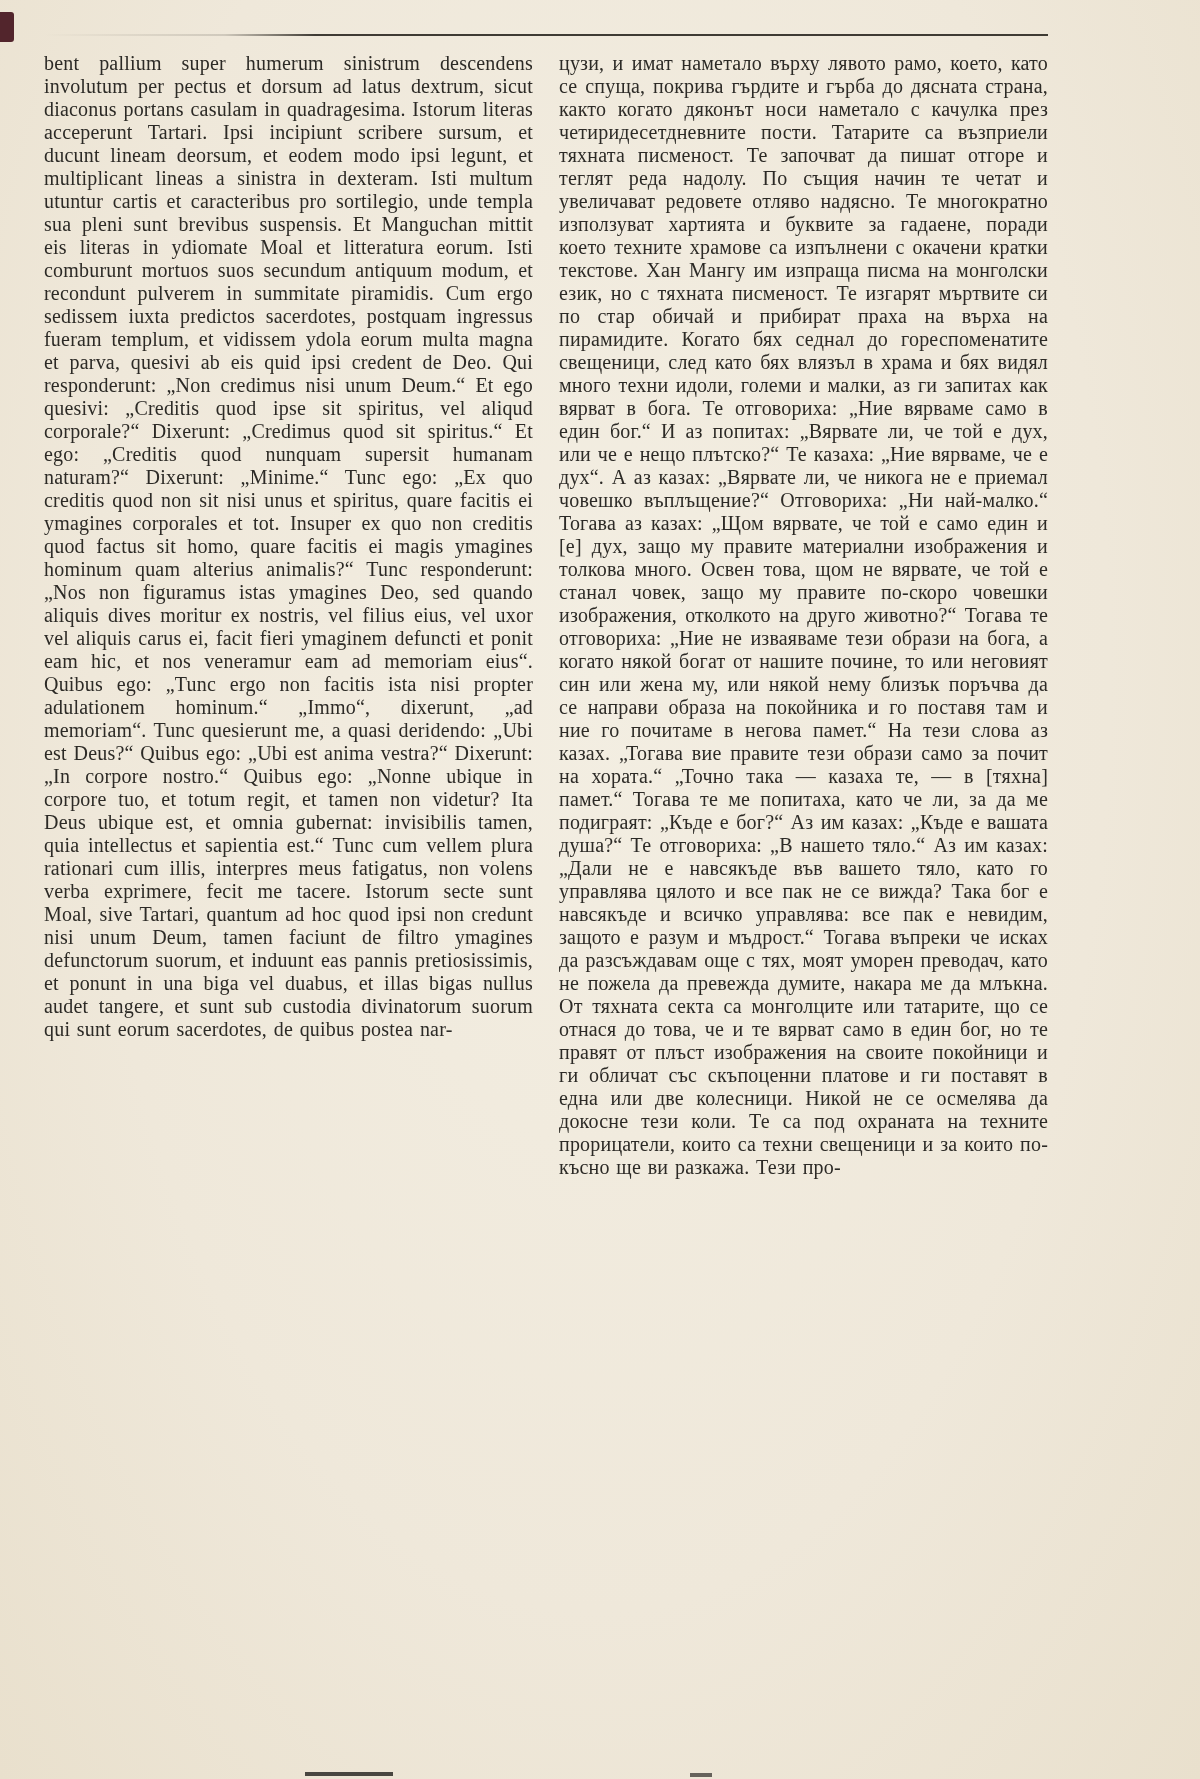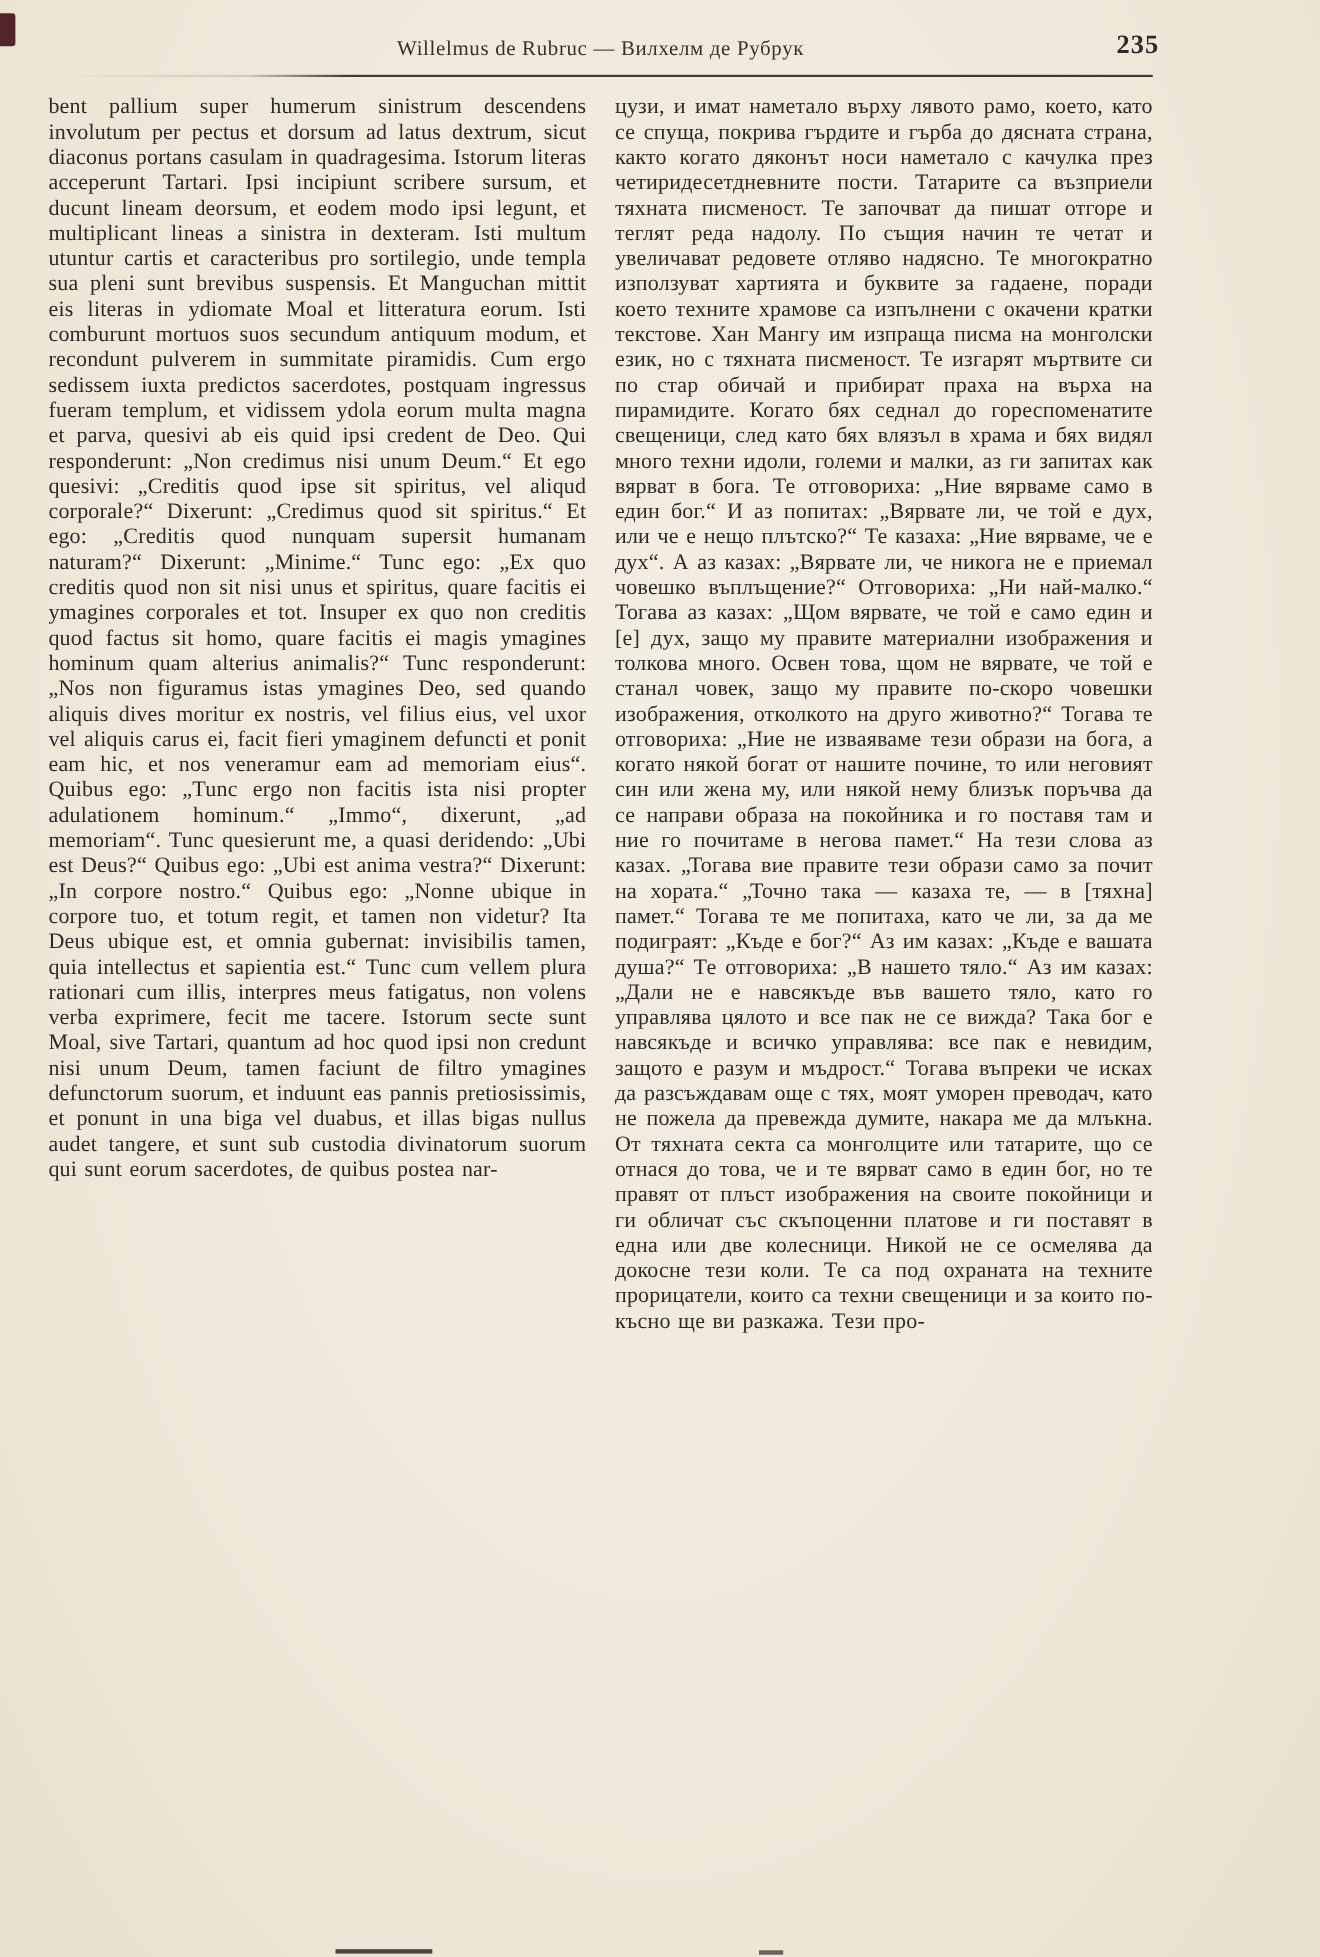--- a/index.html
+++ b/index.html
@@ -95,24 +95,20 @@
     opacity: 0.7;
   }
 </style>
 </head>
 <body>
 
 <div class="page">
 
   <span class="corner-mark"></span>
 
-  <header class="page-header">
-    <div class="running-title">Willelmus de Rubruc — Вилхелм де Рубрук</div>
-    <div class="page-number">235</div>
-  </header>
 
   <div class="header-rule"></div>
 
   <main class="columns">
     <div class="column column-left">bent pallium super humerum sinistrum descendens involutum per pectus et dorsum ad latus dextrum, sicut diaconus portans casulam in quadragesima. Istorum literas acceperunt Tartari. Ipsi incipiunt scribere sursum, et ducunt lineam deorsum, et eodem modo ipsi legunt, et multiplicant lineas a sinistra in dexteram. Isti multum utuntur cartis et caracteribus pro sortilegio, unde templa sua pleni sunt brevibus suspensis. Et Manguchan mittit eis literas in ydiomate Moal et litteratura eorum. Isti comburunt mortuos suos secundum antiquum modum, et recondunt pulverem in summitate piramidis. Cum ergo sedissem iuxta predictos sacerdotes, postquam ingressus fueram templum, et vidissem ydola eorum multa magna et parva, quesivi ab eis quid ipsi credent de Deo. Qui responderunt: „Non credimus nisi unum Deum.“ Et ego quesivi: „Creditis quod ipse sit spiritus, vel aliqud corporale?“ Dixerunt: „Credimus quod sit spiritus.“ Et ego: „Creditis quod nunquam supersit humanam naturam?“ Dixerunt: „Minime.“ Tunc ego: „Ex quo creditis quod non sit nisi unus et spiritus, quare facitis ei ymagines corporales et tot. Insuper ex quo non creditis quod factus sit homo, quare facitis ei magis ymagines hominum quam alterius animalis?“ Tunc responderunt: „Nos non figuramus istas ymagines Deo, sed quando aliquis dives moritur ex nostris, vel filius eius, vel uxor vel aliquis carus ei, facit fieri ymaginem defuncti et ponit eam hic, et nos veneramur eam ad memoriam eius“. Quibus ego: „Tunc ergo non facitis ista nisi propter adulationem hominum.“ „Immo“, dixerunt, „ad memoriam“. Tunc quesierunt me, a quasi deridendo: „Ubi est Deus?“ Quibus ego: „Ubi est anima vestra?“ Dixerunt: „In corpore nostro.“ Quibus ego: „Nonne ubique in corpore tuo, et totum regit, et tamen non videtur? Ita Deus ubique est, et omnia gubernat: invisibilis tamen, quia intellectus et sapientia est.“ Tunc cum vellem plura rationari cum illis, interpres meus fatigatus, non volens verba exprimere, fecit me tacere. Istorum secte sunt Moal, sive Tartari, quantum ad hoc quod ipsi non credunt nisi unum Deum, tamen faciunt de filtro ymagines defunctorum suorum, et induunt eas pannis pretiosissimis, et ponunt in una biga vel duabus, et illas bigas nullus audet tangere, et sunt sub custodia divinatorum suorum qui sunt eorum sacerdotes, de quibus postea nar-</div>
     <div class="column column-right">цузи, и имат наметало върху лявото рамо, което, като се спуща, покрива гърдите и гърба до дясната страна, както когато дяконът носи наметало с качулка през четиридесетдневните пости. Татарите са възприели тяхната писменост. Те започват да пишат отгоре и теглят реда надолу. По същия начин те четат и увеличават редовете отляво надясно. Те многократно използуват хартията и буквите за гадаене, поради което техните храмове са изпълнени с окачени кратки текстове. Хан Мангу им изпраща писма на монголски език, но с тяхната писменост. Те изгарят мъртвите си по стар обичай и прибират праха на върха на пирамидите. Когато бях седнал до гореспоменатите свещеници, след като бях влязъл в храма и бях видял много техни идоли, големи и малки, аз ги запитах как вярват в бога. Те отговориха: „Ние вярваме само в един бог.“ И аз попитах: „Вярвате ли, че той е дух, или че е нещо плътско?“ Те казаха: „Ние вярваме, че е дух“. А аз казах: „Вярвате ли, че никога не е приемал човешко въплъщение?“ Отговориха: „Ни най-малко.“ Тогава аз казах: „Щом вярвате, че той е само един и [е] дух, защо му правите материални изображения и толкова много. Освен това, щом не вярвате, че той е станал човек, защо му правите по-скоро човешки изображения, отколкото на друго животно?“ Тогава те отговориха: „Ние не изваяваме тези образи на бога, а когато някой богат от нашите почине, то или неговият син или жена му, или някой нему близък поръчва да се направи образа на покойника и го поставя там и ние го почитаме в негова памет.“ На тези слова аз казах. „Тогава вие правите тези образи само за почит на хората.“ „Точно така — казаха те, — в [тяхна] памет.“ Тогава те ме попитаха, като че ли, за да ме подиграят: „Къде е бог?“ Аз им казах: „Къде е вашата душа?“ Те отговориха: „В нашето тяло.“ Аз им казах: „Дали не е навсякъде във вашето тяло, като го управлява цялото и все пак не се вижда? Така бог е навсякъде и всичко управлява: все пак е невидим, защото е разум и мъдрост.“ Тогава въпреки че исках да разсъждавам още с тях, моят уморен преводач, като не пожела да превежда думите, накара ме да млъкна. От тяхната секта са монголците или татарите, що се отнася до това, че и те вярват само в един бог, но те правят от плъст изображения на своите покойници и ги обличат със скъпоценни платове и ги поставят в една или две колесници. Никой не се осмелява да докосне тези коли. Те са под охраната на техните прорицатели, които са техни свещеници и за които по-късно ще ви разкажа. Тези про-</div>
   </main>
 
   <span class="bottom-dash-1"></span>
   <span class="bottom-dash-2"></span>

